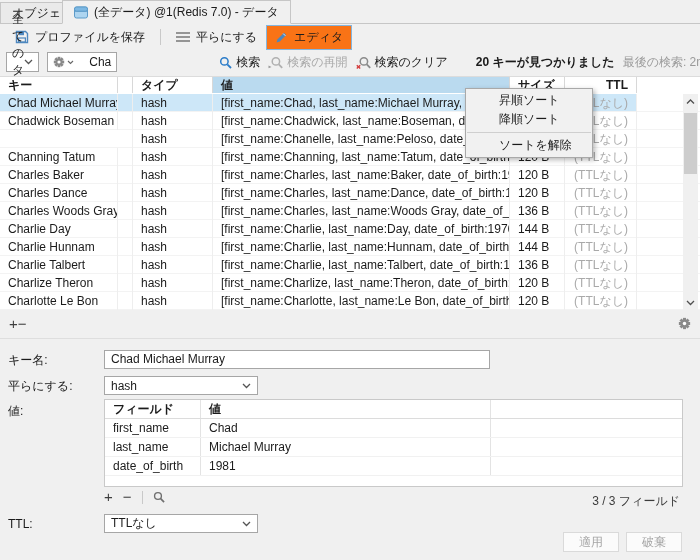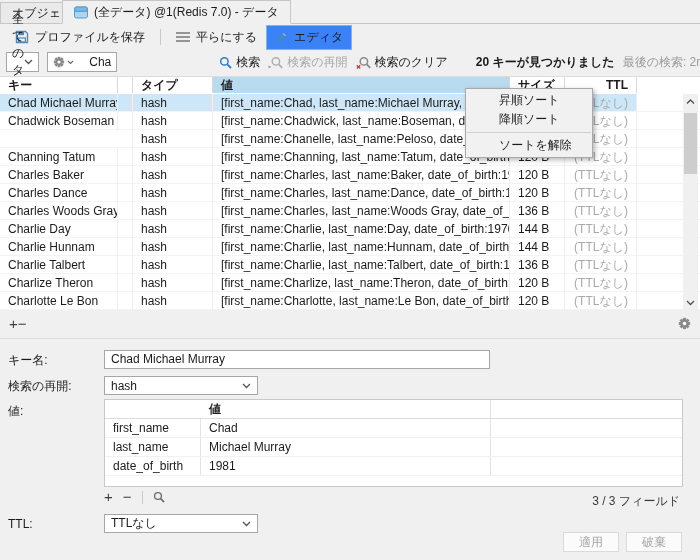--- a/index.html
+++ b/index.html
@@ -10,21 +10,21 @@
 
   
   .tabbar{position:absolute;top:0;left:0;width:700px;height:23px;background:#f0f0f0;border-bottom:1px solid #c6c6c6}
   .tab{position:absolute;display:flex;align-items:center;gap:6px;padding:0 11px;box-sizing:border-box;white-space:nowrap}
   .tab-inactive{left:0;top:2px;height:21px;background:#eaeaea;border:1px solid #c6c6c6;border-bottom:none}
   .tab-active{left:62px;top:0;height:24px;background:#f0f0f0;border:1px solid #c6c6c6;border-bottom:1px solid #f0f0f0;z-index:2}
 
   
   .toolbar{position:absolute;top:24px;left:0;width:700px;height:26px;display:flex;align-items:center;padding-left:6px;box-sizing:border-box}
   .tbtn{display:flex;align-items:center;gap:6px;padding:3px 8px;border:1px solid transparent;white-space:nowrap}
-  .tbtn.active{background:#3b82f6;border-color:#84b5de}
+  .tbtn.active{background:#f97316;border-color:#84b5de}
   .tsep{width:1px;height:16px;background:#c9c9c9;margin:0 6px}
 
   
   .filterbar{position:absolute;top:50px;left:0;width:700px;height:24px;display:flex;align-items:center;padding:0 6px;box-sizing:border-box;gap:8px}
   .combo{height:20px;background:#fff;border:1px solid #a6a6a6;display:flex;align-items:center;justify-content:space-between;padding:0 5px;box-sizing:border-box}
   .combo-type{width:86px}
   .searchbox{width:156px;height:20px;background:#fff;border:1px solid #a6a6a6;display:flex;align-items:center;gap:2px;padding:0 5px;box-sizing:border-box}
   .fbtn{display:flex;align-items:center;gap:4px;white-space:nowrap}
   .fbtn.disabled{color:#a8a8a8}
   .found{font-weight:bold;margin-left:20px;white-space:nowrap}
@@ -345,33 +345,34 @@
           <circle cx="6" cy="6" r="3.1"></circle>
         </g>
         <circle cx="6" cy="6" r="1.6" fill="#fff"></circle>
       </svg>
   </span>
 </div>
 
 <div class="flabel" style="top:352px">キー名:</div>
 <div class="finput" style="top:350px;width:386px">Chad Michael Murray</div>
 
-<div class="flabel" style="top:378px">検索の再開:</div>
+<div class="flabel" style="top:378px">平らにする:</div>
 <div class="fcombo" style="top:376px">
   <span>hash</span>
   <span>
     <svg width="9" height="6" viewBox="0 0 9 6">
         <polyline points="1,1 4.5,4.5 8,1" fill="none" stroke="#555" stroke-width="1.3"></polyline>
       </svg>
   </span>
 </div>
 
 <div class="flabel" style="top:403px">値:</div>
 <div class="fieldtable">
   <div class="fthead">
+    <div class="ftcell ftc-f">フィールド</div>
     <div class="ftcell ftc-v">値</div>
   </div>
   <div>
       <div class="ftrow">
         <div class="ftcell ftc-f">first_name</div>
         <div class="ftcell ftc-v">Chad</div>
       </div>
       <div class="ftrow">
         <div class="ftcell ftc-f">last_name</div>
         <div class="ftcell ftc-v">Michael Murray</div>

